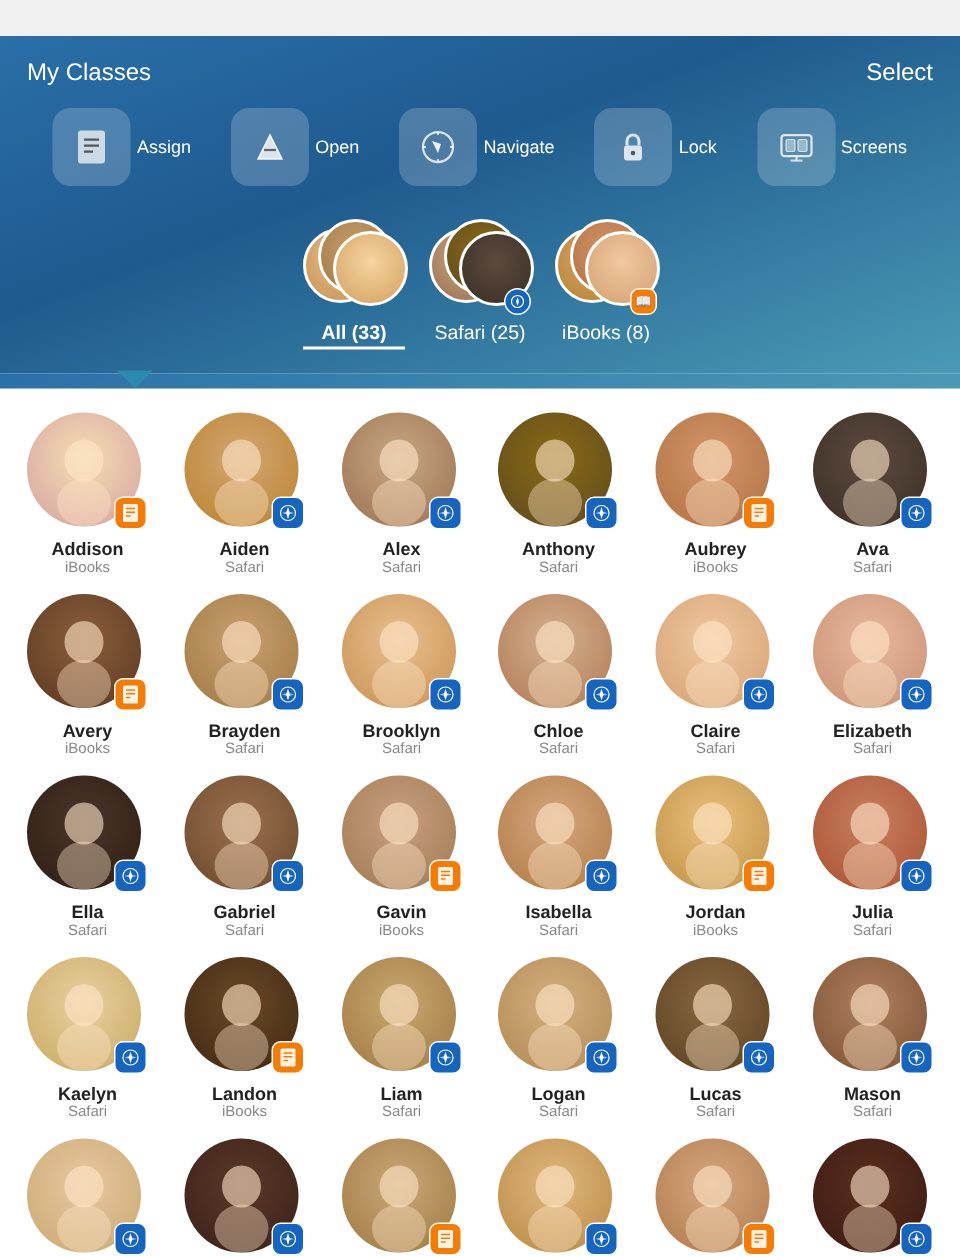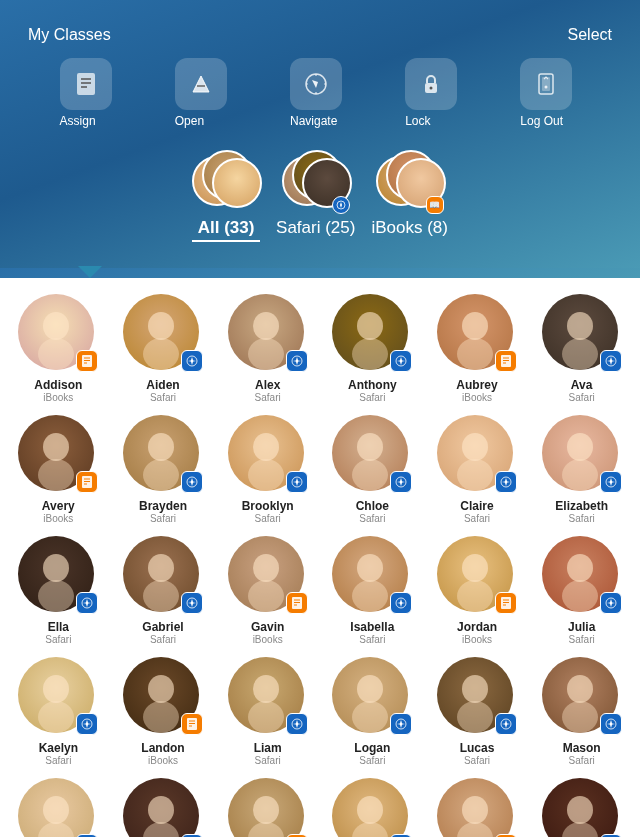--- a/index.html
+++ b/index.html
@@ -7,22 +7,23 @@
       width: 640px;
       min-height: 837px;
       font-family: -apple-system, 'Helvetica Neue', Arial, sans-serif;
       background: #f0f0f0;
       overflow-x: hidden;
     }
 
     
     .header {
       background: linear-gradient(160deg, #2a6fa8 0%, #1e5a8e 40%, #4a9ab5 100%);
-      padding: 12px;
+      padding: 2px;
       position: relative;
+      margin-top: 24px;
     }
     .header-top {
       display: flex;
       align-items: center;
       justify-content: space-between;
       padding: 14px 16px 8px;
     }
     .my-classes-btn {
       color: white;
       font-size: 16px;
@@ -45,21 +46,22 @@
     }
 
     
     .toolbar {
       display: flex;
       justify-content: space-around;
       padding: 6px 20px 10px;
     }
     .toolbar-item {
       display: flex;
-      flex-direction: column;
+      flex-direction: row;
+      align-items: center;
       gap: 4px;
       cursor: pointer;
       min-width: 60px;
     }
     .toolbar-icon-bg {
       width: 52px;
       height: 52px;
       border-radius: 12px;
       background: rgba(255,255,255,0.2);
       display: flex;
@@ -111,21 +113,21 @@
       bottom: 0; right: 0;
       width: 18px; height: 18px;
       border-radius: 50%;
       font-size: 10px;
       display: flex; align-items: center; justify-content: center;
       color: white; font-weight: bold;
       z-index: 10;
     }
     .filter-tab-label {
       color: white;
-      font-size: 17px;
+      font-size: 13px;
       font-weight: 500;
     }
     .filter-tab.active .filter-tab-label {
       font-weight: 700;
     }
     .filter-tab-underline {
       width: 0; height: 2px; background: white; margin-top: 2px;
     }
     .filter-tab.active .filter-tab-underline {
       width: 100%;
@@ -266,32 +268,33 @@
         <div class="toolbar-icon-bg">
           <svg width="28" height="28" viewBox="0 0 28 28" fill="none">
             <rect x="8" y="13" width="12" height="10" rx="2" fill="rgba(255,255,255,0.8)"></rect>
             <path d="M10 13 V10 A4 4 0 0 1 18 10 V13" stroke="rgba(255,255,255,0.8)" stroke-width="2" fill="none"></path>
             <circle cx="14" cy="18" r="1.5" fill="#555"></circle>
           </svg>
         </div>
         <span class="toolbar-label">Lock</span>
       </div>
 
+
       <div class="toolbar-item">
         <div class="toolbar-icon-bg">
           <svg width="28" height="28" viewBox="0 0 28 28" fill="none">
-            <rect x="7" y="4" width="14" height="20" rx="2" stroke="rgba(255,255,255,0.8)" stroke-width="1.5" fill="none"></rect>
-            <rect x="10" y="7" width="8" height="14" rx="1" fill="rgba(255,255,255,0.3)"></rect>
-            <circle cx="14" cy="17" r="1.5" fill="rgba(255,255,255,0.8)"></circle>
-            <path d="M12 9 L14 7 L16 9" stroke="rgba(255,255,255,0.8)" stroke-width="1.2" fill="none"></path>
+            <rect x="4" y="6" width="20" height="14" rx="2" stroke="rgba(255,255,255,0.8)" stroke-width="1.5" fill="none"></rect>
+            <rect x="7" y="9" width="6" height="8" rx="1" fill="rgba(255,255,255,0.4)" stroke="rgba(255,255,255,0.7)" stroke-width="0.8"></rect>
+            <rect x="15" y="9" width="6" height="8" rx="1" fill="rgba(255,255,255,0.4)" stroke="rgba(255,255,255,0.7)" stroke-width="0.8"></rect>
+            <line x1="14" y1="20" x2="14" y2="23" stroke="rgba(255,255,255,0.7)" stroke-width="1.5"></line>
+            <line x1="10" y1="23" x2="18" y2="23" stroke="rgba(255,255,255,0.7)" stroke-width="1.5"></line>
           </svg>
         </div>
-        <span class="toolbar-label">Log Out</span>
-      </div>
-
+        <span class="toolbar-label">Screens</span>
+      </div>
     </div>
 
     <div class="filter-tabs">
       <div class="filter-tab active">
         <div class="filter-avatar-stack">
           <div class="av1" style="background: radial-gradient(circle at 50% 40%, #e8c090, #c89050);"></div>
           <div class="av2" style="background: radial-gradient(circle at 50% 40%, #c8a070, #a07840);"></div>
           <div class="av3" style="background: radial-gradient(circle at 50% 40%, #f5d5a0, #d4a060);"></div>
         </div>
         <span class="filter-tab-label">All (33)</span>

